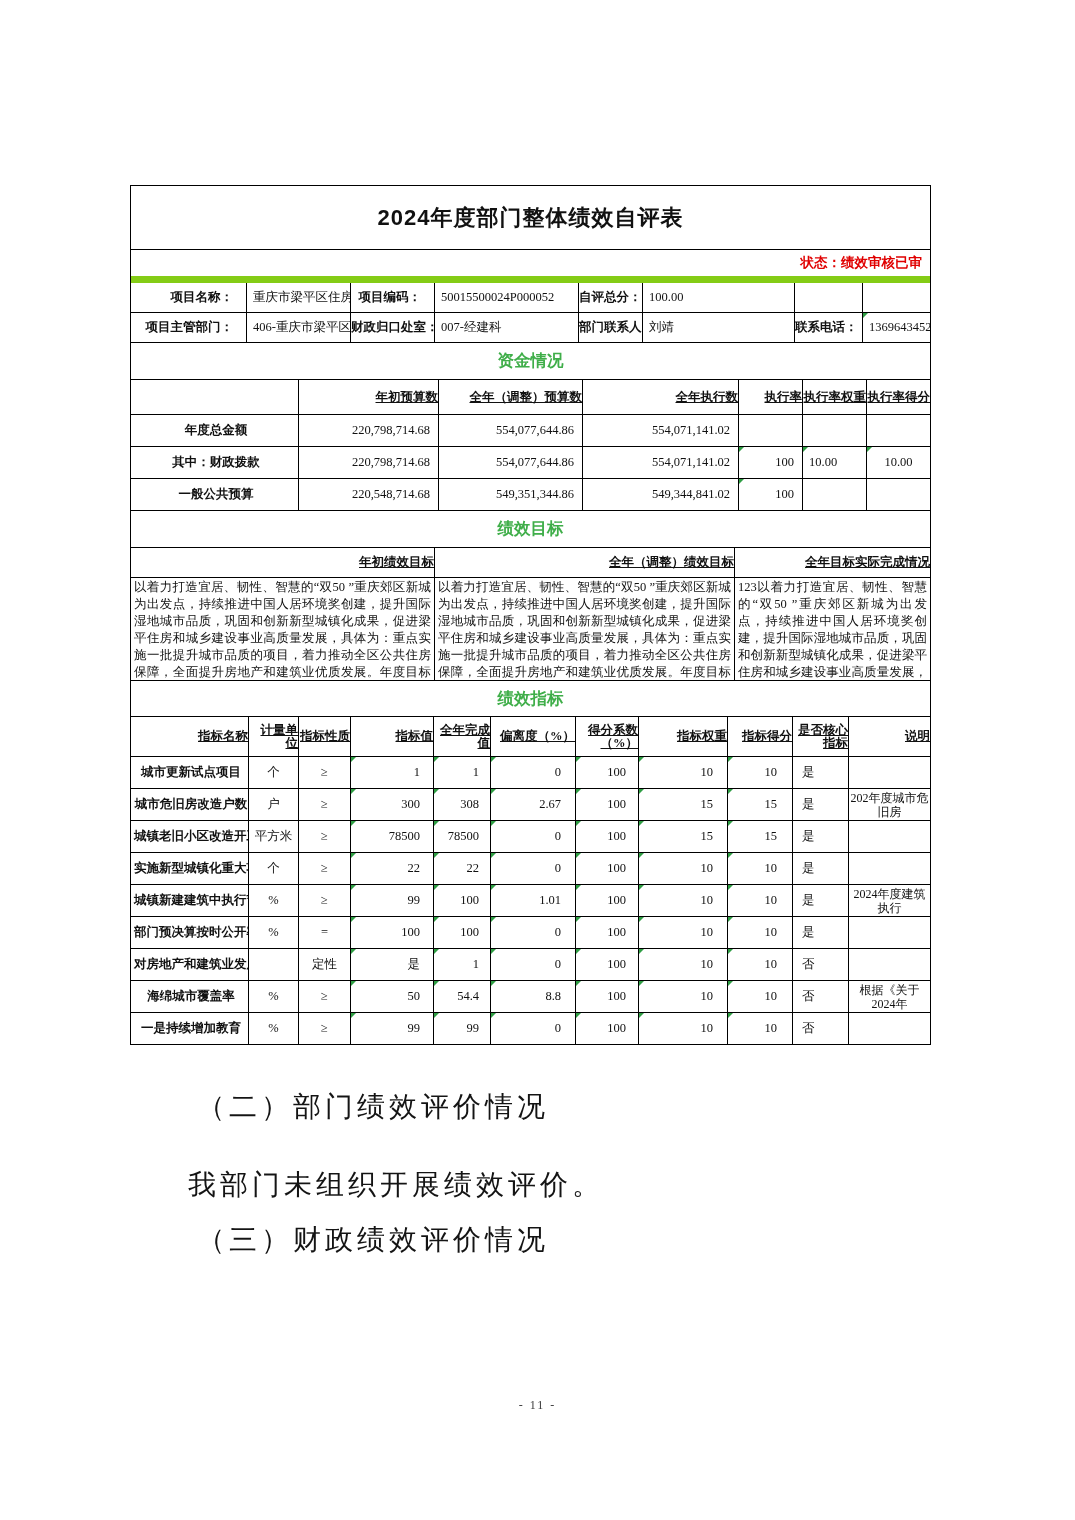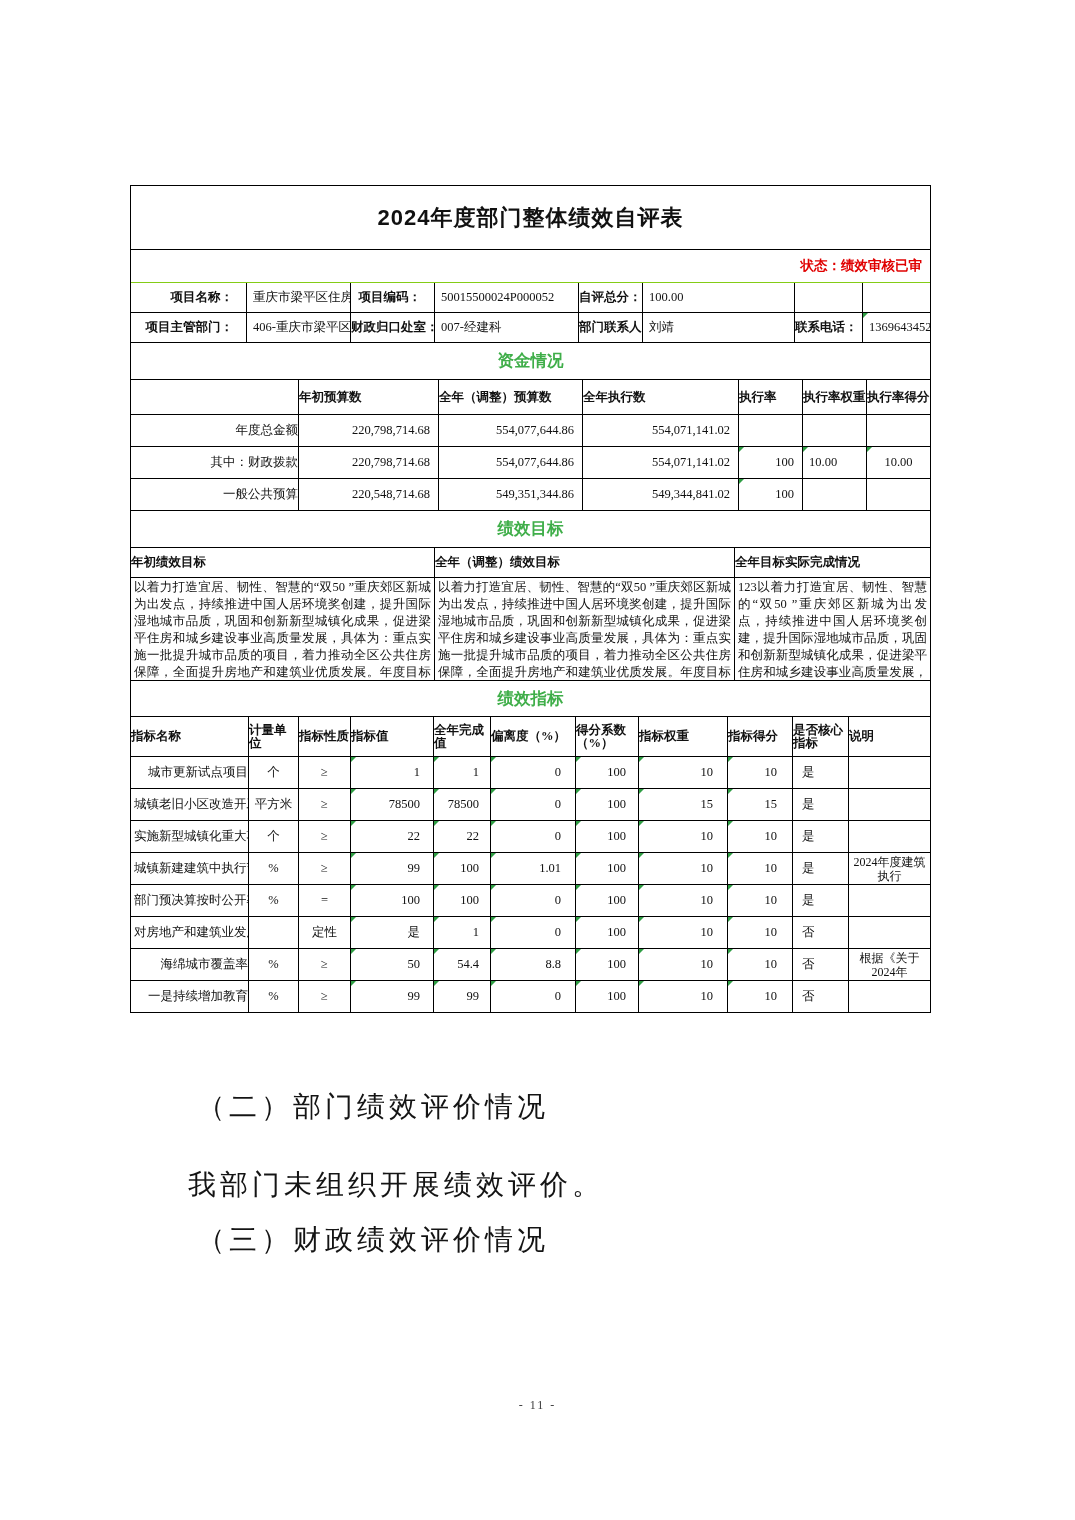--- a/index.html
+++ b/index.html
@@ -7,42 +7,42 @@
   body { position:relative; font-family:"Liberation Serif","DejaVu Serif",serif; color:#111; }
 
   .sheet { position:absolute; left:130px; top:185px; width:801px;
            border:1px solid #000; border-bottom:none; background:#fff; }
 
   .titlebar { height:64px; border-bottom:1px solid #000; display:flex;
               align-items:center; justify-content:center;
               font-family:"Liberation Sans","DejaVu Sans",sans-serif;
               font-weight:bold; font-size:22px; letter-spacing:1px; }
 
-  .statusbar { height:33px; border-bottom:1px solid #84cc16; display:flex;
+  .statusbar { height:33px; border-bottom:7px solid #84cc16; display:flex;
                align-items:center; justify-content:flex-end; padding-right:8px;
                color:#e00000; font-weight:bold; font-size:13.5px; }
 
   table { border-collapse:separate; border-spacing:0; table-layout:fixed;
           width:799px; }
   td { border-right:1px solid #000; border-bottom:1px solid #000;
        font-size:12.5px; overflow:hidden; white-space:nowrap;
        position:relative; vertical-align:middle; }
   td:last-child { border-right:none; }
 
   .band { height:37px; border-bottom:1px solid #000; display:flex;
           align-items:center; justify-content:center; color:#3fae49;
           font-weight:bold; font-size:16.5px;
           font-family:"Liberation Sans","DejaVu Sans",sans-serif; }
 
   .lbl { text-align:right; font-weight:bold; padding-right:13px; }
   .val { text-align:left; padding-left:6px; }
   .num { text-align:right; padding-right:8px; }
   .ct  { text-align:center; }
-  .nm  { text-align:right; padding-left:3px; }
-  .hd  { font-weight:bold; text-align:left; }
+  .nm  { text-align:center; padding-left:3px;font-weight:bold; }
+  .hd  { font-weight:bold; text-align:right;text-decoration:underline; }
 
   .info-table tr { height:30px; }
   .funds-table tr.hrow { height:35px; }
   .funds-table tr.drow { height:32px; }
   .goals-table tr.hrow { height:30px; }
   .goals-table td.gcell { vertical-align:top; }
   .goaltext { height:102px; overflow:hidden; white-space:normal;
               text-align:justify; font-size:12.5px; line-height:17px;
               padding:1px 3px 0 3px; }
   .ind-table tr.hrow { height:40px; }
@@ -230,20 +230,35 @@
       <td class="num pd gm">0</td>
       <td class="num ps gm">100</td>
       <td class="num pw gm">10</td>
       <td class="num pg gm">10</td>
       <td class="core">是</td>
       <td>
             <div class="note"></div>
           </td>
     </tr>
     <tr class="drow">
+      <td class="nm">城市危旧房改造户数</td>
+      <td class="ct">户</td>
+      <td class="ct">≥</td>
+      <td class="num pv gm">300</td>
+      <td class="num pc gm">308</td>
+      <td class="num pd gm">2.67</td>
+      <td class="num ps gm">100</td>
+      <td class="num pw gm">15</td>
+      <td class="num pg gm">15</td>
+      <td class="core">是</td>
+      <td>
+            <div class="note">202年度城市危旧房</div>
+          </td>
+    </tr>
+    <tr class="drow">
       <td class="nm">城镇老旧小区改造开工</td>
       <td class="ct">平方米</td>
       <td class="ct">≥</td>
       <td class="num pv gm">78500</td>
       <td class="num pc gm">78500</td>
       <td class="num pd gm">0</td>
       <td class="num ps gm">100</td>
       <td class="num pw gm">15</td>
       <td class="num pg gm">15</td>
       <td class="core">是</td>

